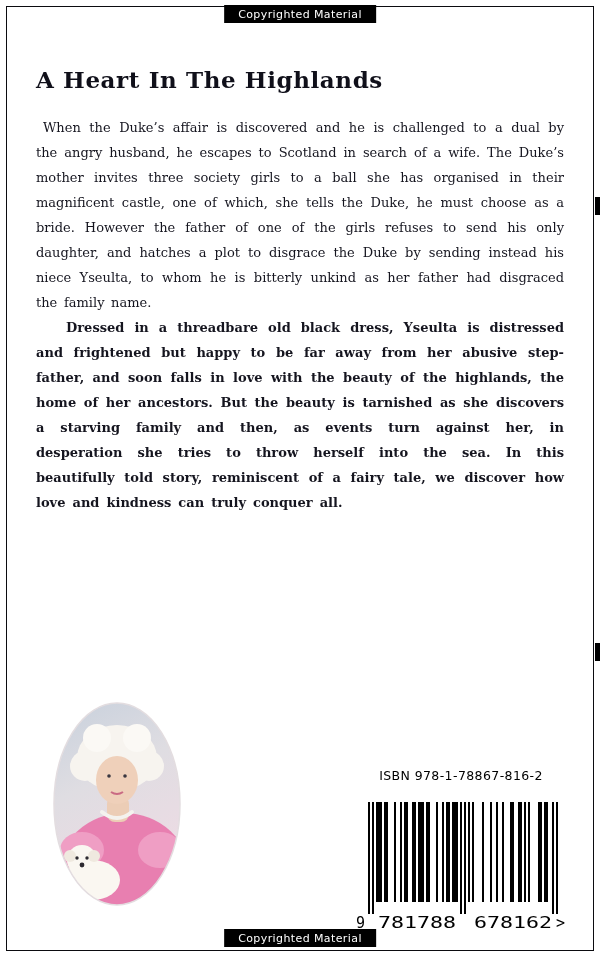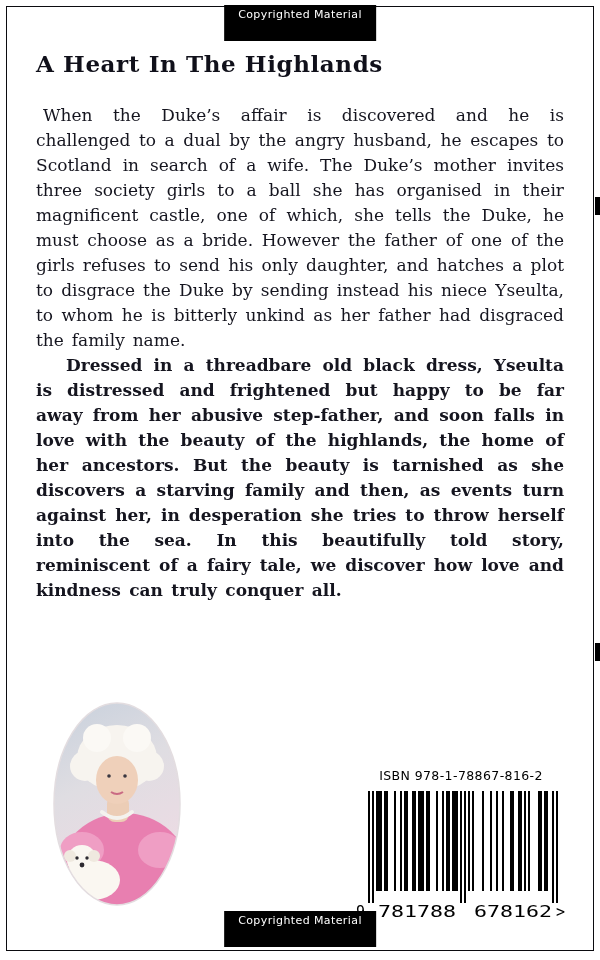--- a/index.html
+++ b/index.html
@@ -29,53 +29,53 @@
   }
   .banner {
     position: absolute;
     left: 50%;
     transform: translateX(-50%);
     background: #000000;
     color: #ffffff;
     font-family: "DejaVu Sans", sans-serif;
     font-size: 11px;
     letter-spacing: 0.4px;
-    padding: 3px 14px 20px 14px;
+    padding: 3px 14px 2px 14px;
     white-space: nowrap;
     z-index: 5;
   }
   .banner.top { top: 5px; }
   .banner.bottom { bottom: 13px; }
   .edge-mark {
     position: absolute;
     right: 0;
     width: 5px;
     height: 18px;
     background: #000;
     z-index: 6;
   }
   .edge-mark.m1 { top: 197px; }
   .edge-mark.m2 { top: 643px; }
   .title {
     position: absolute;
     left: 36px;
-    top: 50px;
+    top: 66px;
     margin: 0;
     font-size: 23px;
     font-weight: bold;
     letter-spacing: 0.6px;
     color: #10101a;
   }
   .body-text {
     position: absolute;
     left: 36px;
     right: 36px;
-    top: 103px;
+    top: 115px;
     color: #15151f;
-    font-size: 17px;
+    font-size: 13px;
     line-height: 25px;
     text-align: justify;
     word-spacing: 2.5px;
   }
   .para { margin: 0; }
   .para.p1 { text-indent: 7px; }
   .para.p2 { text-indent: 30px; font-weight: bold; }
   .portrait {
     position: absolute;
     left: 52px;
@@ -89,21 +89,21 @@
     top: 768px;
     width: 210px;
     text-align: center;
     background: #ffffff;
   }
   .isbn-label {
     font-family: "DejaVu Sans", sans-serif;
     font-size: 12.5px;
     letter-spacing: 0.4px;
     color: #000;
-    margin: 0 0 8px 0;
+    margin: 0 0 19px 0;
     white-space: nowrap;
   }
 </style>
 </head>
 <body>
 
 <div class="page">
 
   <div class="border-frame"></div>
 

